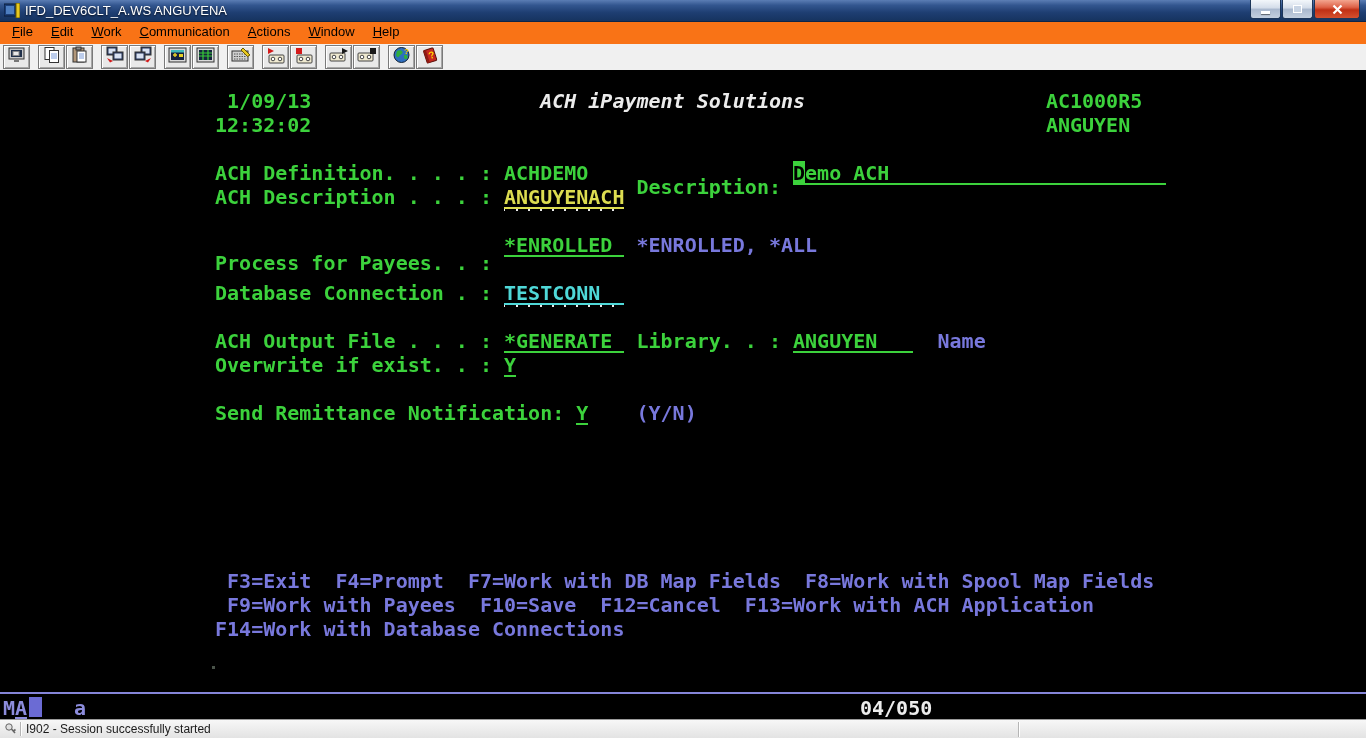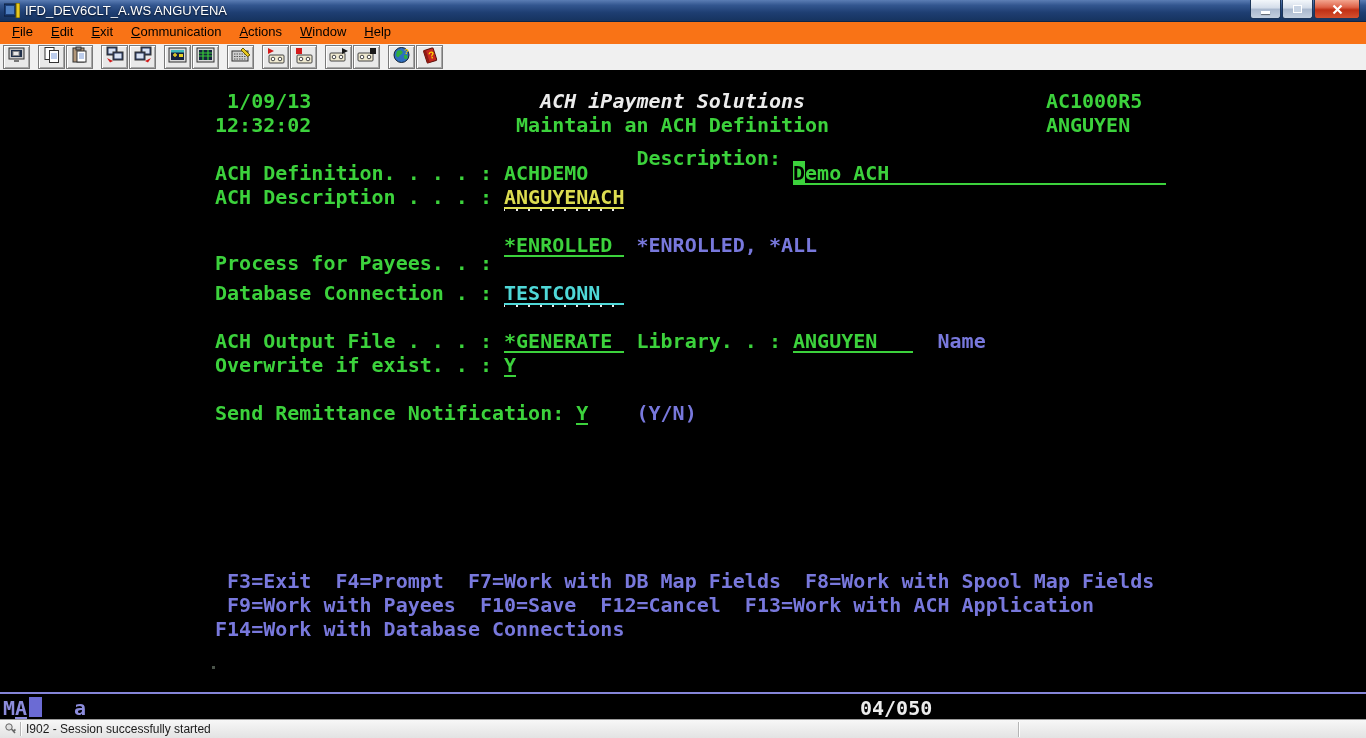--- a/index.html
+++ b/index.html
@@ -87,21 +87,21 @@
       <svg width="11" height="11" viewBox="0 0 11 11">
           <path d="M1.5 1.5 L9.5 9.5 M9.5 1.5 L1.5 9.5" stroke="#fff" stroke-width="2.2"></path>
         </svg>
     </div>
   </div>
 </div>
 
 <div class="menubar">
     <span class="menu-item">File</span>
     <span class="menu-item">Edit</span>
-    <span class="menu-item">Exit</span>
+    <span class="menu-item">Work</span>
     <span class="menu-item">Communication</span>
     <span class="menu-item">Actions</span>
     <span class="menu-item">Window</span>
     <span class="menu-item">Help</span>
   </div>
 
 <div class="toolbar">
     <div class="tb">
       <span><svg width="20" height="17" viewBox="0 0 20 17">
           <rect x="2" y="1" width="15" height="11" fill="#c9c9c9" stroke="#333"></rect>
@@ -229,25 +229,24 @@
   <div class="oia-sep"></div>
   <span class="oia-text" style="left:3px;text-align:center;">MA</span>
   <div class="oia-ma-underline"></div>
   <div class="oia-block"></div>
   <span class="oia-text" style="left:74px;">a</span>
   <span class="oia-text w" style="left:860px;color:#ececec;">04/050</span>
 <span class="seg g" style="left: 227.083px; top: 19px;">1/09/13</span>
     <span class="seg w" style="left: 540.162px; top: 19px; font-style: italic;">ACH iPayment Solutions</span>
     <span class="seg g" style="left: 1045.9px; top: 19px;">AC1000R5</span>
     <span class="seg g" style="left: 215.041px; top: 43px;">12:32:02</span>
-    <span class="seg g" style="left: 516.079px; top: 43px;">Maintain an ACH Definition</span>
     <span class="seg g" style="left: 1045.9px; top: 43px;">ANGUYEN</span>
     <span class="seg g" style="left: 215.041px; top: 91px;">ACH Definition. . . . :</span>
     <span class="seg g" style="left: 504.037px; top: 91px;">ACHDEMO</span>
-    <span class="seg g" style="left: 636.494px; top: 76px;">Description:</span>
+    <span class="seg g" style="left: 636.494px; top: 105px;">Description:</span>
     <span class="seg cur" style="left: 793.034px; top: 91px;">D</span>
     <span class="seg g u" style="left: 805.075px; top: 91px;">emo ACH</span>
     <span class="seg g u" style="left: 889.365px; top: 91px;">                       </span>
     <span class="seg g" style="left: 215.041px; top: 115px;">ACH Description . . . :</span>
     <span class="seg y u k" style="left: 504.037px; top: 115px;">ANGUYENACH</span>
     <span class="seg g" style="left: 215.041px; top: 163px; margin-top: 18px;">Process for Payees. . :</span>
     <span class="seg g u" style="left: 504.037px; top: 163px;">*ENROLLED </span>
     <span class="seg b" style="left: 636.494px; top: 163px;">*ENROLLED, *ALL</span>
     <span class="seg g" style="left: 215.041px; top: 211px;">Database Connection . :</span>
     <span class="seg t u k" style="left: 504.037px; top: 211px;">TESTCONN  </span>

